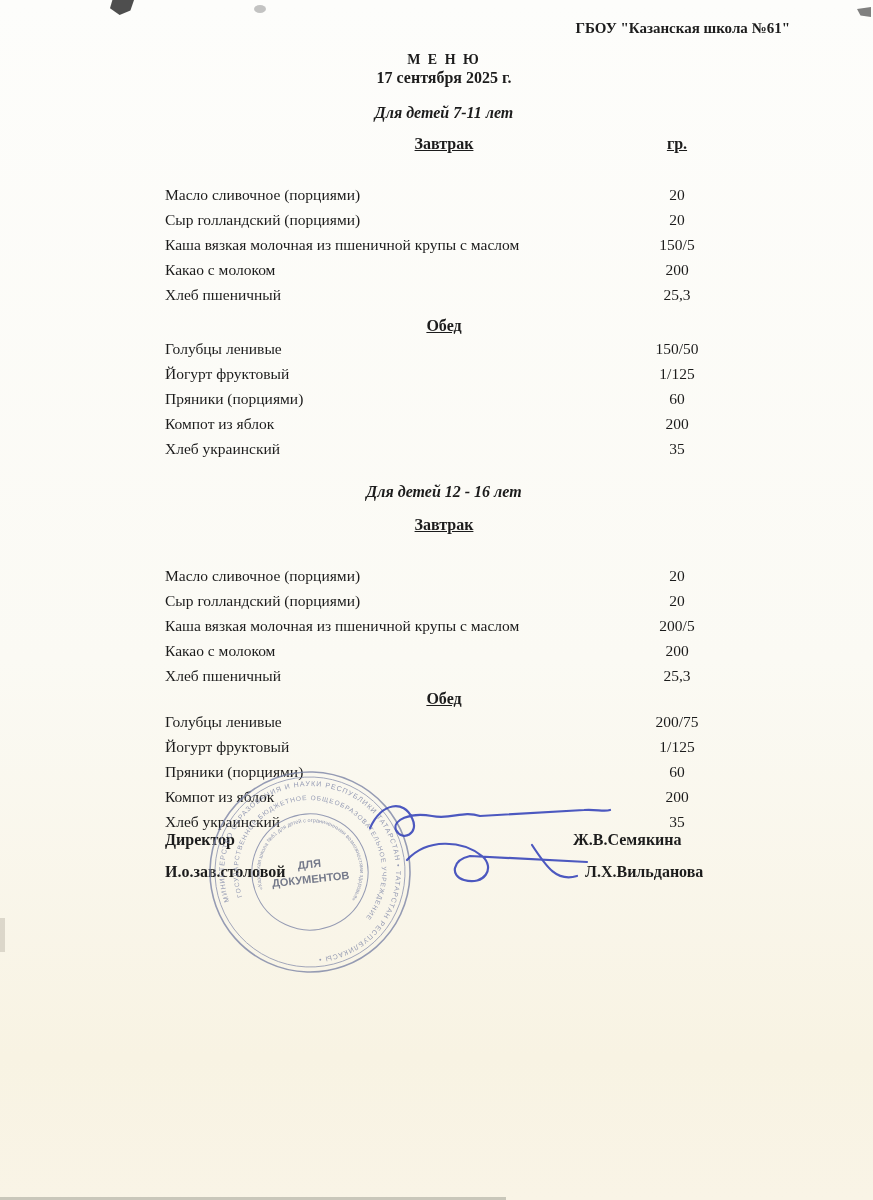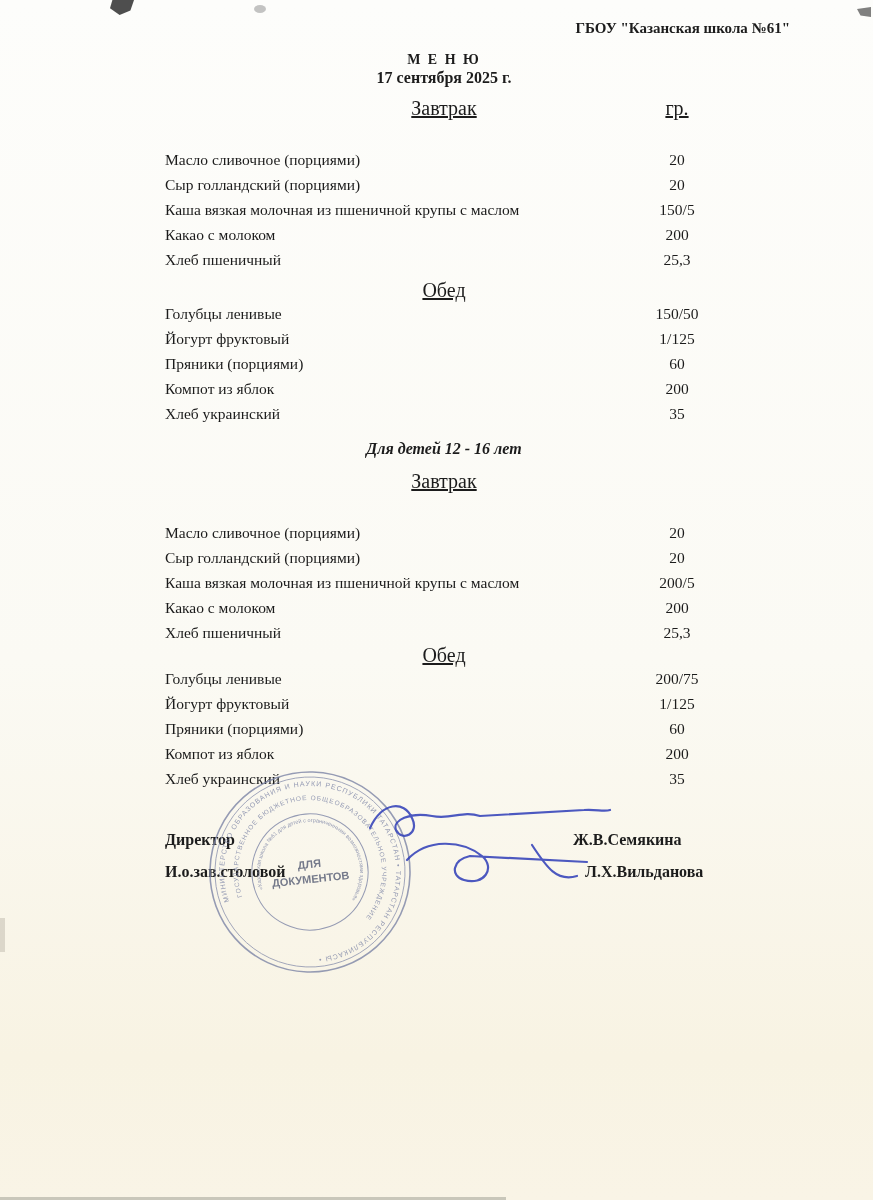--- a/index.html
+++ b/index.html
@@ -14,22 +14,22 @@
   }
   .school-header{
     position:absolute;top:20px;right:83px;
     font-weight:bold;font-size:15px;white-space:nowrap;
   }
   .content{position:absolute;top:52px;left:165px;width:558px;}
   .menu-title{text-align:center;font-weight:bold;font-size:14px;letter-spacing:2px;line-height:16px;}
   .menu-date{text-align:center;font-weight:bold;font-size:16px;line-height:20px;}
   .age-heading{text-align:center;font-weight:bold;font-style:italic;font-size:16px;line-height:21px;}
   .age-1{margin-top:14px;}
-  .age-2{margin-top:12px;font-family:Liberation Serif, serif;}
-  .meal-header{position:relative;text-align:center;font-weight:normal;font-size:20px;line-height:21px;}
+  .age-2{margin-top:20px;font-family:Liberation Serif, serif;}
+  .meal-header{position:relative;text-align:center;font-weight:bold;font-size:16px;line-height:21px;}
   .u{text-decoration:underline;}
   .col-gr{position:absolute;right:0;top:0;width:92px;}
   .items{margin-top:28px;}
   .items-tight{}
   .row{display:flex;line-height:25px;font-size:15.5px;}
   .dish{flex:1;text-align:left;}
   .qty{width:92px;text-align:center;}
   .mh-1{margin-top:10px;}
   .mh-2{margin-top:8px;}
   .mh-3{margin-top:12px;}
@@ -61,20 +61,21 @@
   <div class="artifact art-4"></div>
   <div class="artifact art-5"></div>
 
   <div class="school-header">ГБОУ "Казанская школа №61"</div>
 
   <div class="content">
 
     <div class="menu-title">М Е Н Ю</div>
     <div class="menu-date">17 сентября 2025 г.</div>
 
+    <div class="age-heading age-1">Для детей 7-11 лет</div>
 
     <div class="meal-header mh-1">
       <span class="u">Завтрак</span>
       <span class="col-gr u">гр.</span>
     </div>
 
     <div class="items">
       <div class="row">
         <span class="dish">Масло сливочное (порциями)</span>
         <span class="qty">20</span>

